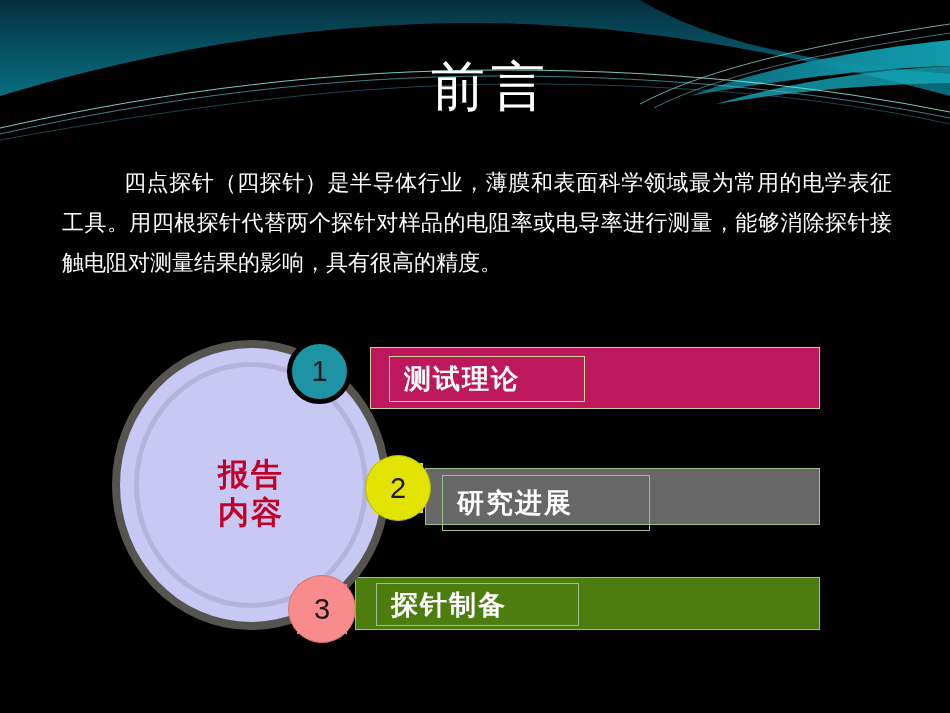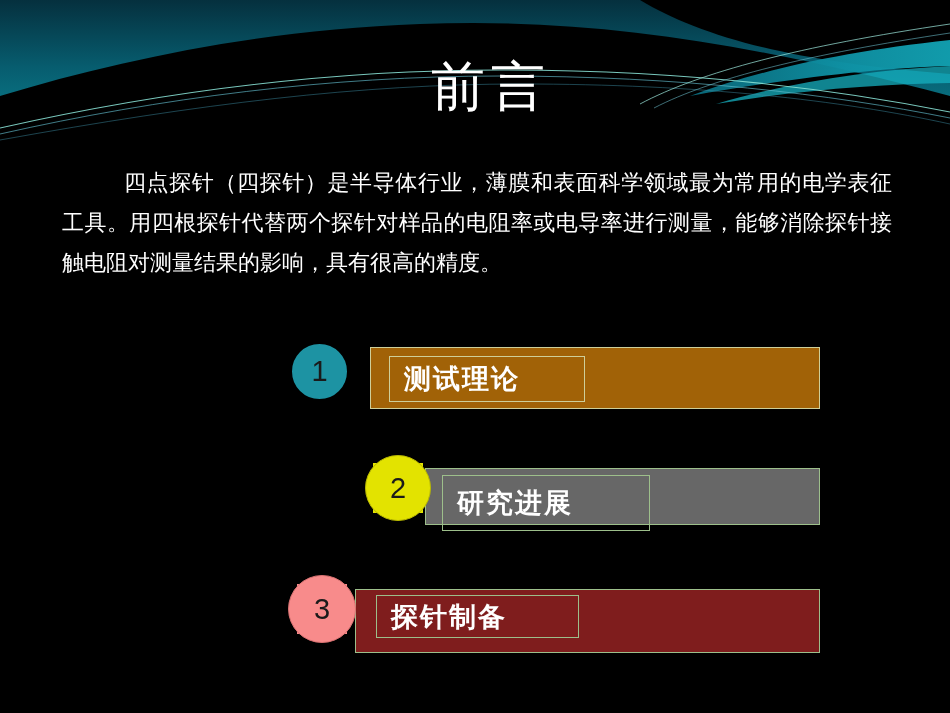--- a/index.html
+++ b/index.html
@@ -122,21 +122,21 @@
     color: #ffffff;
     letter-spacing: 2px;
     padding-left: 14px;
     white-space: nowrap;
   }
 
   
   .bar1 {
     left: 370px; top: 22px;
     width: 450px; height: 62px;
-    background: #a16207;
+    background: #be185d;
     border: 1px solid #cfcf99;
   }
   .bar1 .bar-inner {
     left: 18px; top: 8px;
     width: 196px; height: 46px;
     border: 1px solid #cfcf99;
   }
 
   
   .bar2 {
@@ -146,23 +146,23 @@
     border: 1px solid #9dbf8b;
   }
   .bar2 .bar-inner {
     left: 16px; top: 6px;
     width: 208px; height: 56px;
     border: 1px solid #9dbf8b;
   }
 
   
   .bar3 {
-    left: 355px; top: 264px;
-    width: 465px; height: 64px;
-    background: #7f1d1d;
+    left: 355px; top: 252px;
+    width: 465px; height: 53px;
+    background: #4d7c0f;
     border: 1px solid #9dbf8b;
   }
   .bar3 .bar-inner {
     left: 20px; top: 5px;
     width: 203px; height: 43px;
     border: 1px solid #9dbf8b;
   }
 
   
   .badge {
@@ -278,20 +278,27 @@
         <span class="bar-text">研究进展</span>
       </div>
     </div>
 
     <div class="bar bar3">
       <div class="bar-inner">
         <span class="bar-text">探针制备</span>
       </div>
     </div>
 
+    <div class="big-circle">
+      <div class="big-circle-inner-ring"></div>
+      <div class="circle-label">
+        <div>报告</div>
+        <div>内容</div>
+      </div>
+    </div>
 
     <div class="badge badge1">
       <span class="badge-num">1</span>
     </div>
 
     <div class="badge badge2">
       <span class="sq"></span>
       <span class="ci"></span>
       <span class="badge-num">2</span>
     </div>

